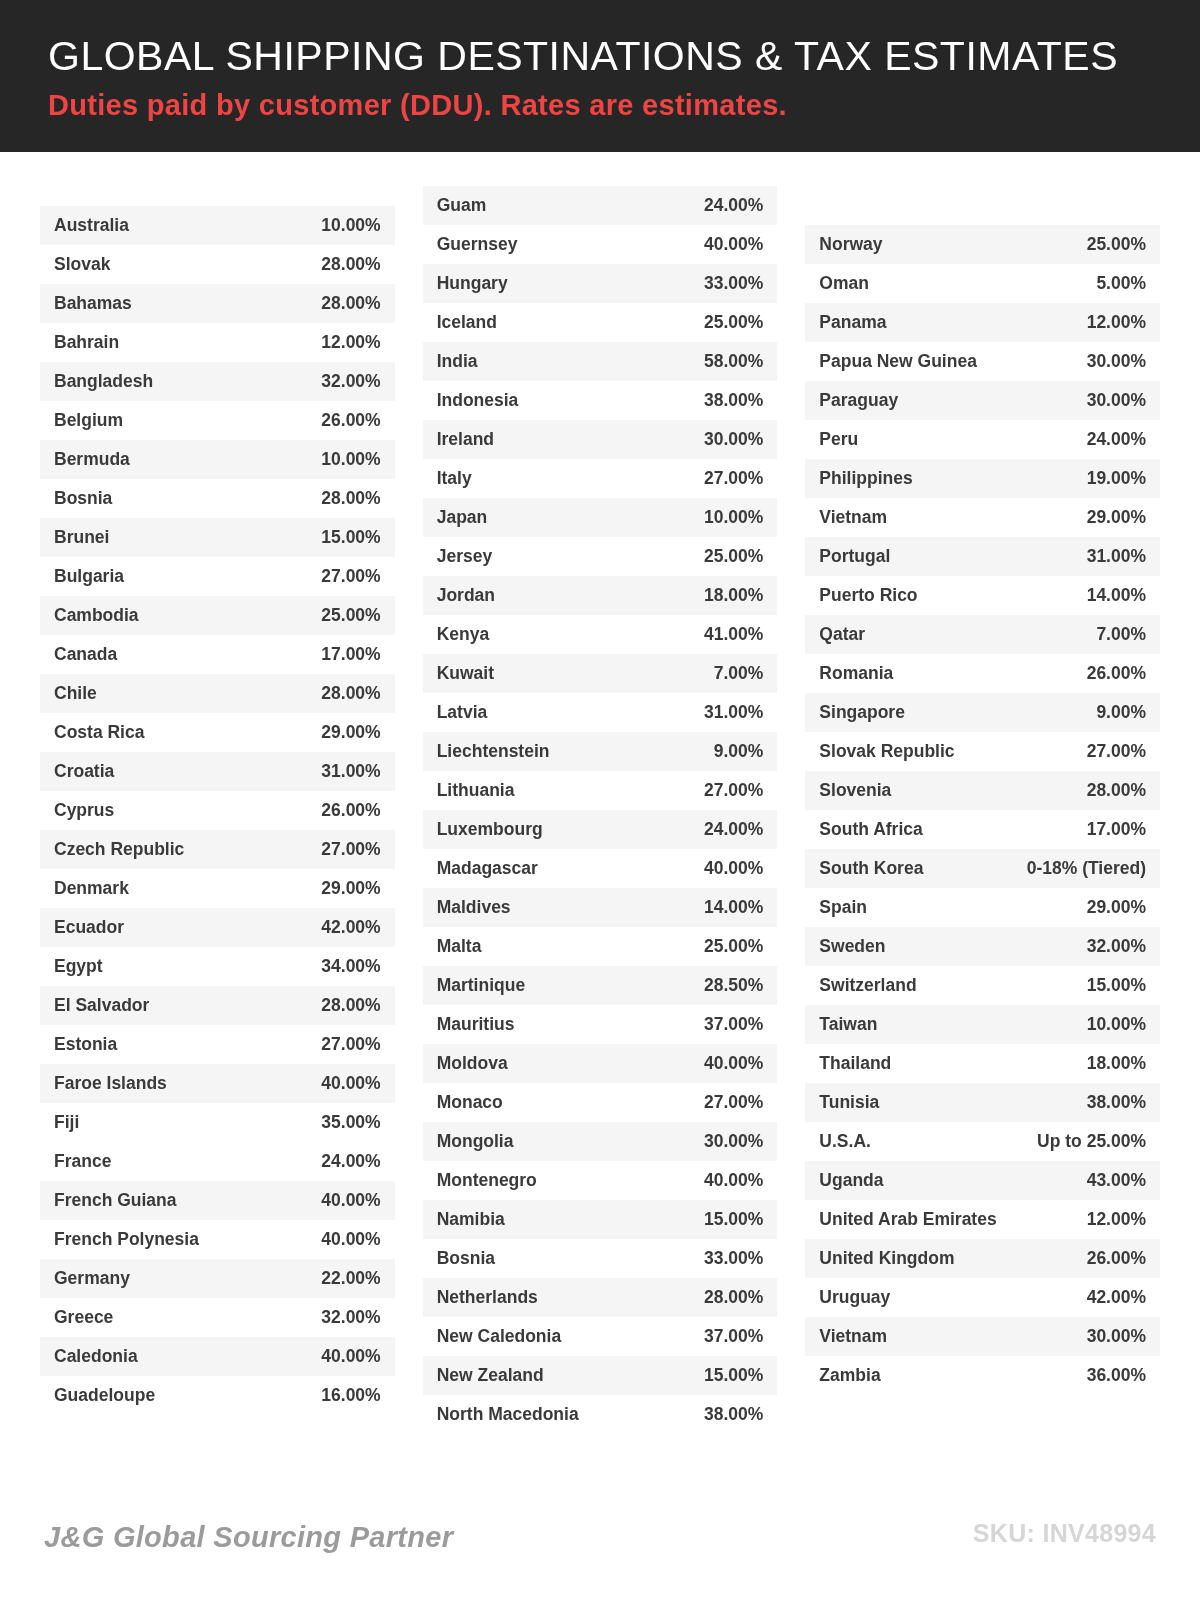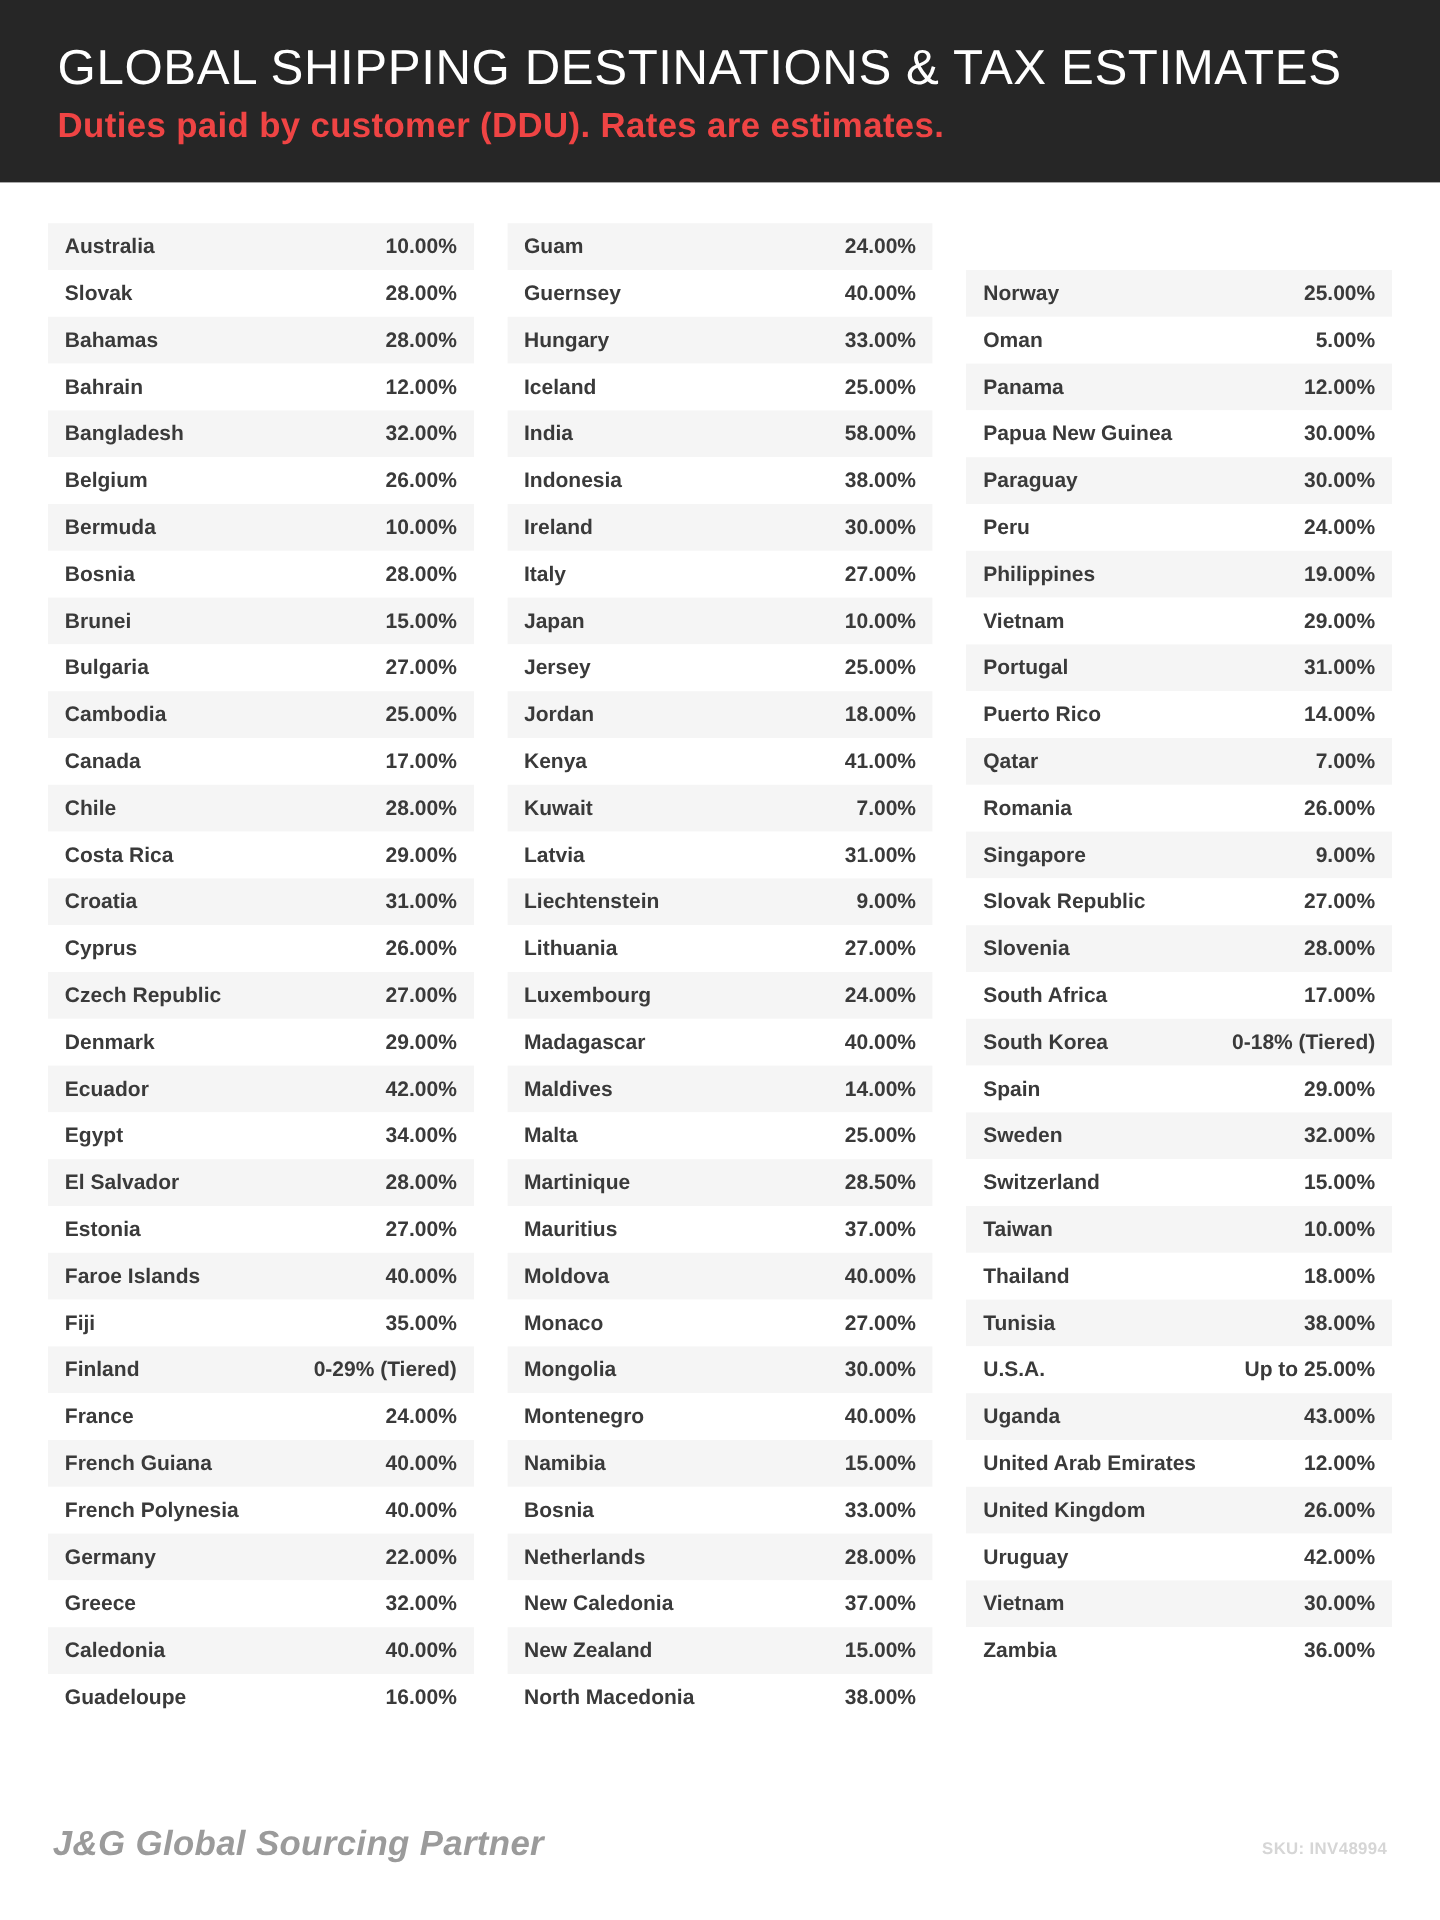--- a/index.html
+++ b/index.html
@@ -72,21 +72,21 @@
     font-size: 29px;
     font-weight: bold;
     color: #9b9b9b;
     letter-spacing: 0.3px;
     font-style: italic;
   }
   .footer-sku {
     position: absolute;
     right: 44px;
     bottom: 52px;
-    font-size: 14px;
+    font-size: 25px;
     font-weight: bold;
     color: #d6d6d6;
     letter-spacing: 0.3px;
   }
 </style>
 </head>
 <body>
 
 <div class="header">
   <div class="title">GLOBAL SHIPPING DESTINATIONS &amp; TAX ESTIMATES</div>
@@ -184,24 +184,20 @@
         <span class="rate">27.00%</span>
       </div>
       <div class="row alt">
         <span class="country">Faroe Islands</span>
         <span class="rate">40.00%</span>
       </div>
       <div class="row">
         <span class="country">Fiji</span>
         <span class="rate">35.00%</span>
       </div>
-      <div class="row alt">
-        <span class="country">Finland</span>
-        <span class="rate">0-29% (Tiered)</span>
-      </div>
       <div class="row">
         <span class="country">France</span>
         <span class="rate">24.00%</span>
       </div>
       <div class="row alt">
         <span class="country">French Guiana</span>
         <span class="rate">40.00%</span>
       </div>
       <div class="row">
         <span class="country">French Polynesia</span>

